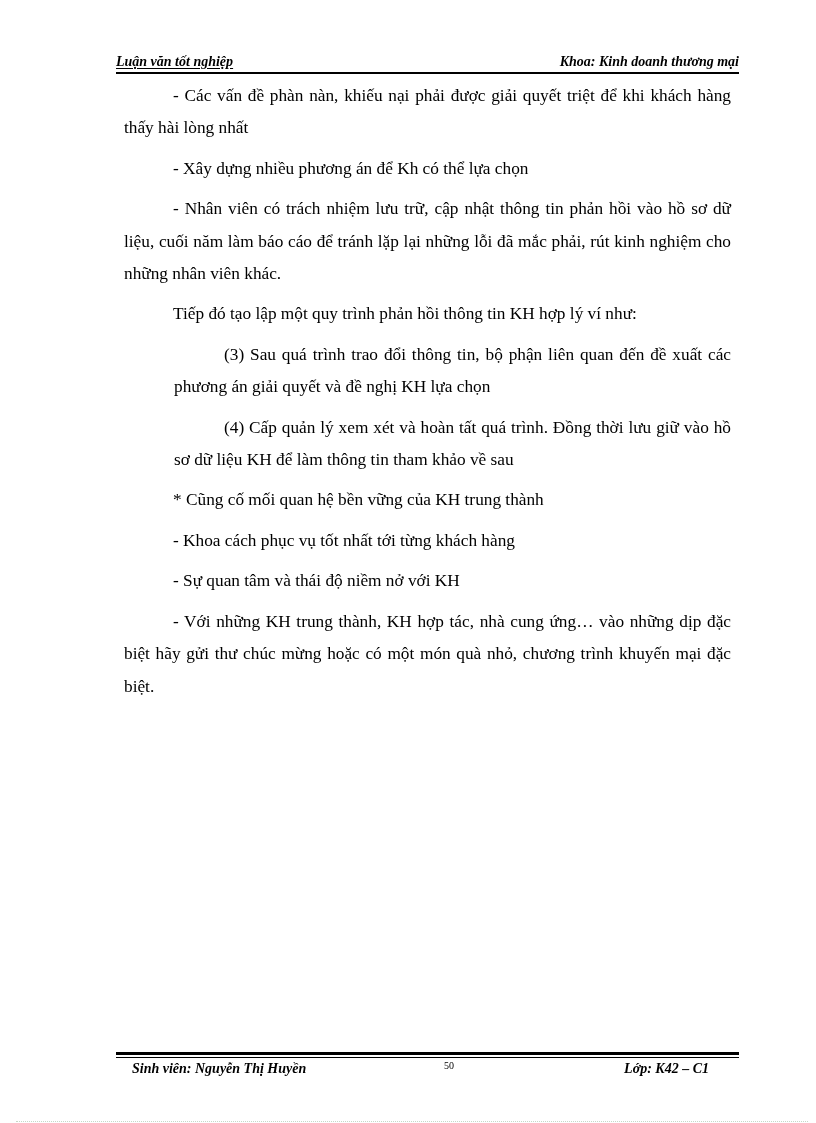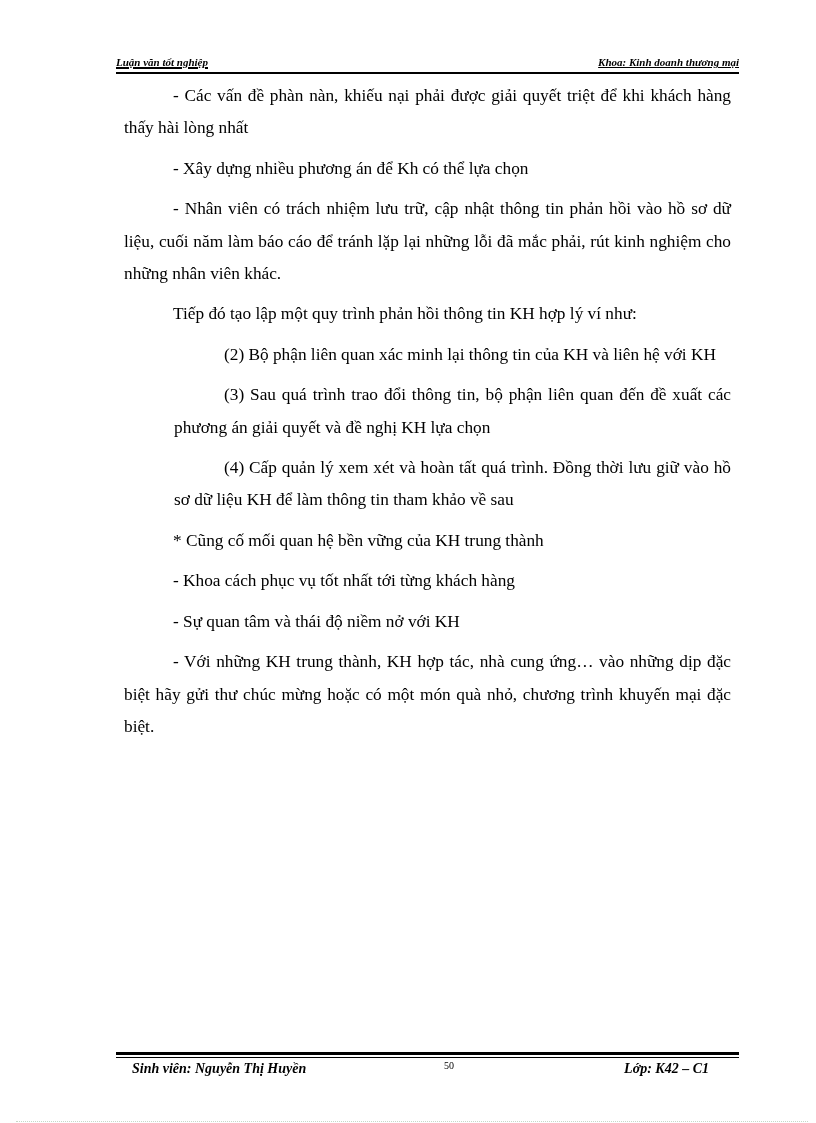--- a/index.html
+++ b/index.html
@@ -20,23 +20,22 @@
       left: 116px;
       top: 50px;
       width: 623px;
       height: 22px;
       border-bottom: 2px solid #000;
       display: flex;
       justify-content: space-between;
       align-items: flex-end;
       font-style: italic;
       font-weight: bold;
-      font-size: 11px;
+      font-size: 14px;
       line-height: 18px;
-      text-decoration: underline;
     }
     .page-header span { padding-bottom: 1px; }
     .header-left { text-decoration: underline; text-underline-offset: 2px; }
 
     .content {
       position: absolute;
       left: 116px;
       top: 72px;
       width: 623px;
       font-size: 17.3px;
@@ -106,21 +105,20 @@
   <span class="header-right">Khoa: Kinh doanh thương mại</span>
 </div>
 
 <div class="content">
   <p class="indent1">- Các vấn đề phàn nàn, khiếu nại phải được giải quyết triệt để khi khách hàng thấy hài lòng nhất</p>
   <p class="indent1">- Xây dựng nhiều phương án để Kh có thể lựa chọn</p>
   <p class="indent1">- Nhân viên có trách nhiệm lưu trữ, cập nhật thông tin phản hồi vào hồ sơ dữ liệu, cuối năm làm báo cáo để tránh lặp lại những lỗi đã mắc phải, rút kinh nghiệm cho những nhân viên khác.</p>
   <p class="indent1">Tiếp đó tạo lập một quy trình phản hồi thông tin KH hợp lý ví như:</p>
 
   <div class="indent2-block">
-    <p>(2) Bộ phận liên quan xác minh lại thông tin của KH và liên hệ với KH</p>
     <p>(3) Sau quá trình trao đổi thông tin, bộ phận liên quan đến đề xuất các phương án giải quyết và đề nghị KH lựa chọn</p>
     <p>(4) Cấp quản lý xem xét và hoàn tất quá trình. Đồng thời lưu giữ vào hồ sơ dữ liệu KH để làm thông tin tham khảo về sau</p>
   </div>
 
   <p class="indent1">* Cũng cố mối quan hệ bền vững của KH trung thành</p>
   <p class="indent1">- Khoa cách phục vụ tốt nhất tới từng khách hàng</p>
   <p class="indent1">- Sự quan tâm và thái độ niềm nở với KH</p>
   <p class="indent1">- Với những KH trung thành, KH hợp tác, nhà cung ứng… vào những dịp đặc biệt hãy gửi thư chúc mừng hoặc có một món quà nhỏ, chương trình khuyến mại đặc biệt.</p>
 </div>
 

